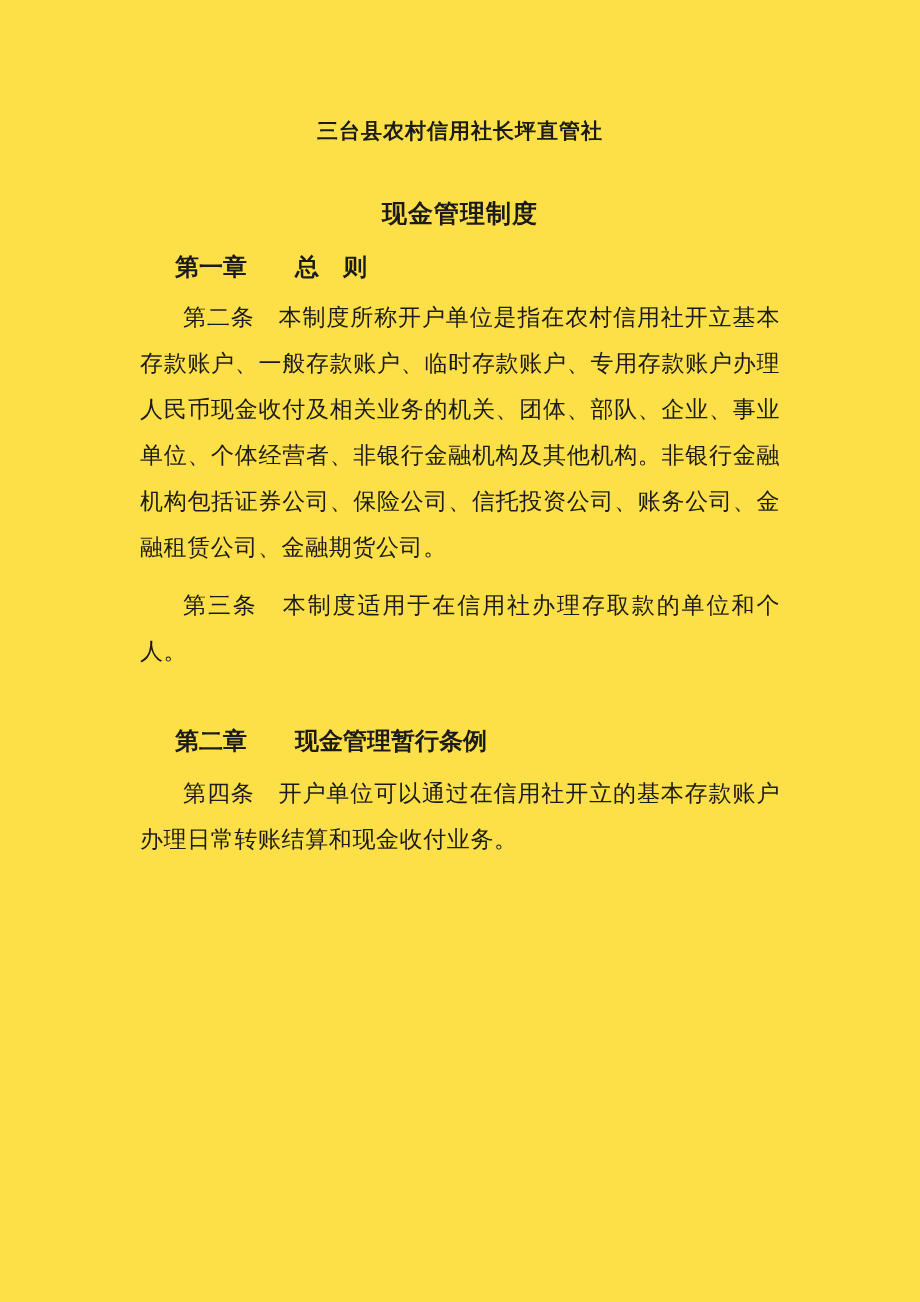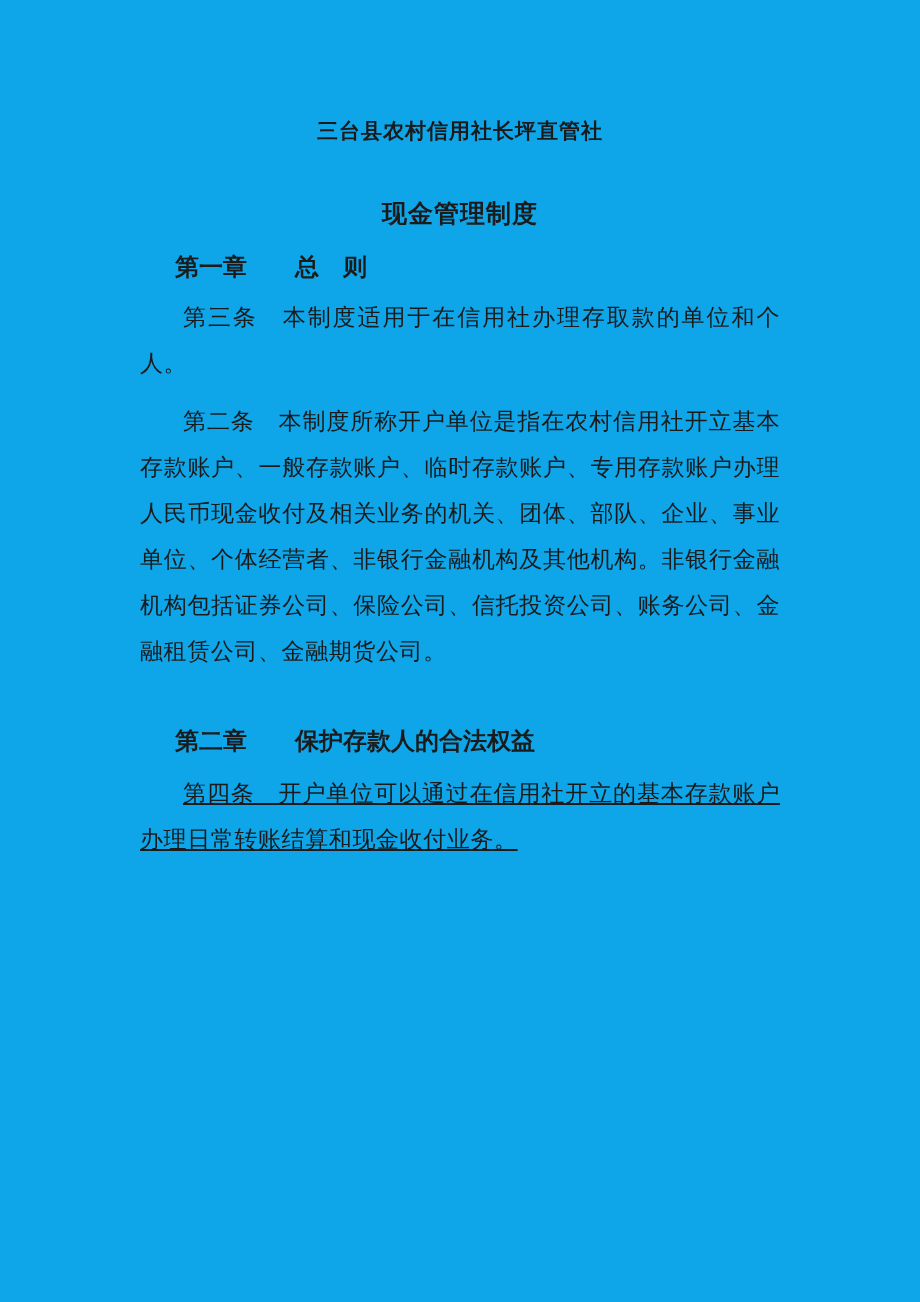--- a/index.html
+++ b/index.html
@@ -4,21 +4,21 @@
 <style>
   html, body {
     margin: 0;
     padding: 0;
     background: #ffffff;
   }
   .page {
     position: relative;
     width: 920px;
     height: 1302px;
-    background: #0ea5e9;
+    background: #fde047;
     color: #1b1b1b;
     overflow: hidden;
     box-sizing: border-box;
     padding-top: 116px;
     font-family: "Liberation Serif", serif;
   }
   .content {
     width: 640px;
     margin-left: 140px;
   }
@@ -57,38 +57,38 @@
     line-height: 46px;
     margin: 0;
     text-indent: 43px;
     text-align: justify;
     letter-spacing: 0.6px;
     font-family: "Liberation Serif", serif;
   }
   #a1 { margin-top: 6px; }
   #a2 { margin-top: 12px; }
   #a3 { margin-top: 12px; }
-  #a4 { margin-top: 14px; text-decoration: underline; }
+  #a4 { margin-top: 14px; }
 </style>
 </head>
 <body>
 
 <div class="page">
 
   <div class="doc-title">三台县农村信用社长坪直管社</div>
 
   <div class="doc-subtitle">现金管理制度</div>
 
   <div class="content">
 
     <h2 class="chapter-heading ch1">第一章　　总　则</h2>
 
 
+    <p id="a2" class="article">第二条　本制度所称开户单位是指在农村信用社开立基本存款账户、一般存款账户、临时存款账户、专用存款账户办理人民币现金收付及相关业务的机关、团体、部队、企业、事业单位、个体经营者、非银行金融机构及其他机构。非银行金融机构包括证券公司、保险公司、信托投资公司、账务公司、金融租赁公司、金融期货公司。</p>
+
     <p id="a3" class="article">第三条　本制度适用于在信用社办理存取款的单位和个人。</p>
 
-    <p id="a2" class="article">第二条　本制度所称开户单位是指在农村信用社开立基本存款账户、一般存款账户、临时存款账户、专用存款账户办理人民币现金收付及相关业务的机关、团体、部队、企业、事业单位、个体经营者、非银行金融机构及其他机构。非银行金融机构包括证券公司、保险公司、信托投资公司、账务公司、金融租赁公司、金融期货公司。</p>
-
-    <h2 class="chapter-heading ch2">第二章　　保护存款人的合法权益</h2>
+    <h2 class="chapter-heading ch2">第二章　　现金管理暂行条例</h2>
 
     <p id="a4" class="article">第四条　开户单位可以通过在信用社开立的基本存款账户办理日常转账结算和现金收付业务。</p>
 
   </div>
 </div>
 
 </body></html>

